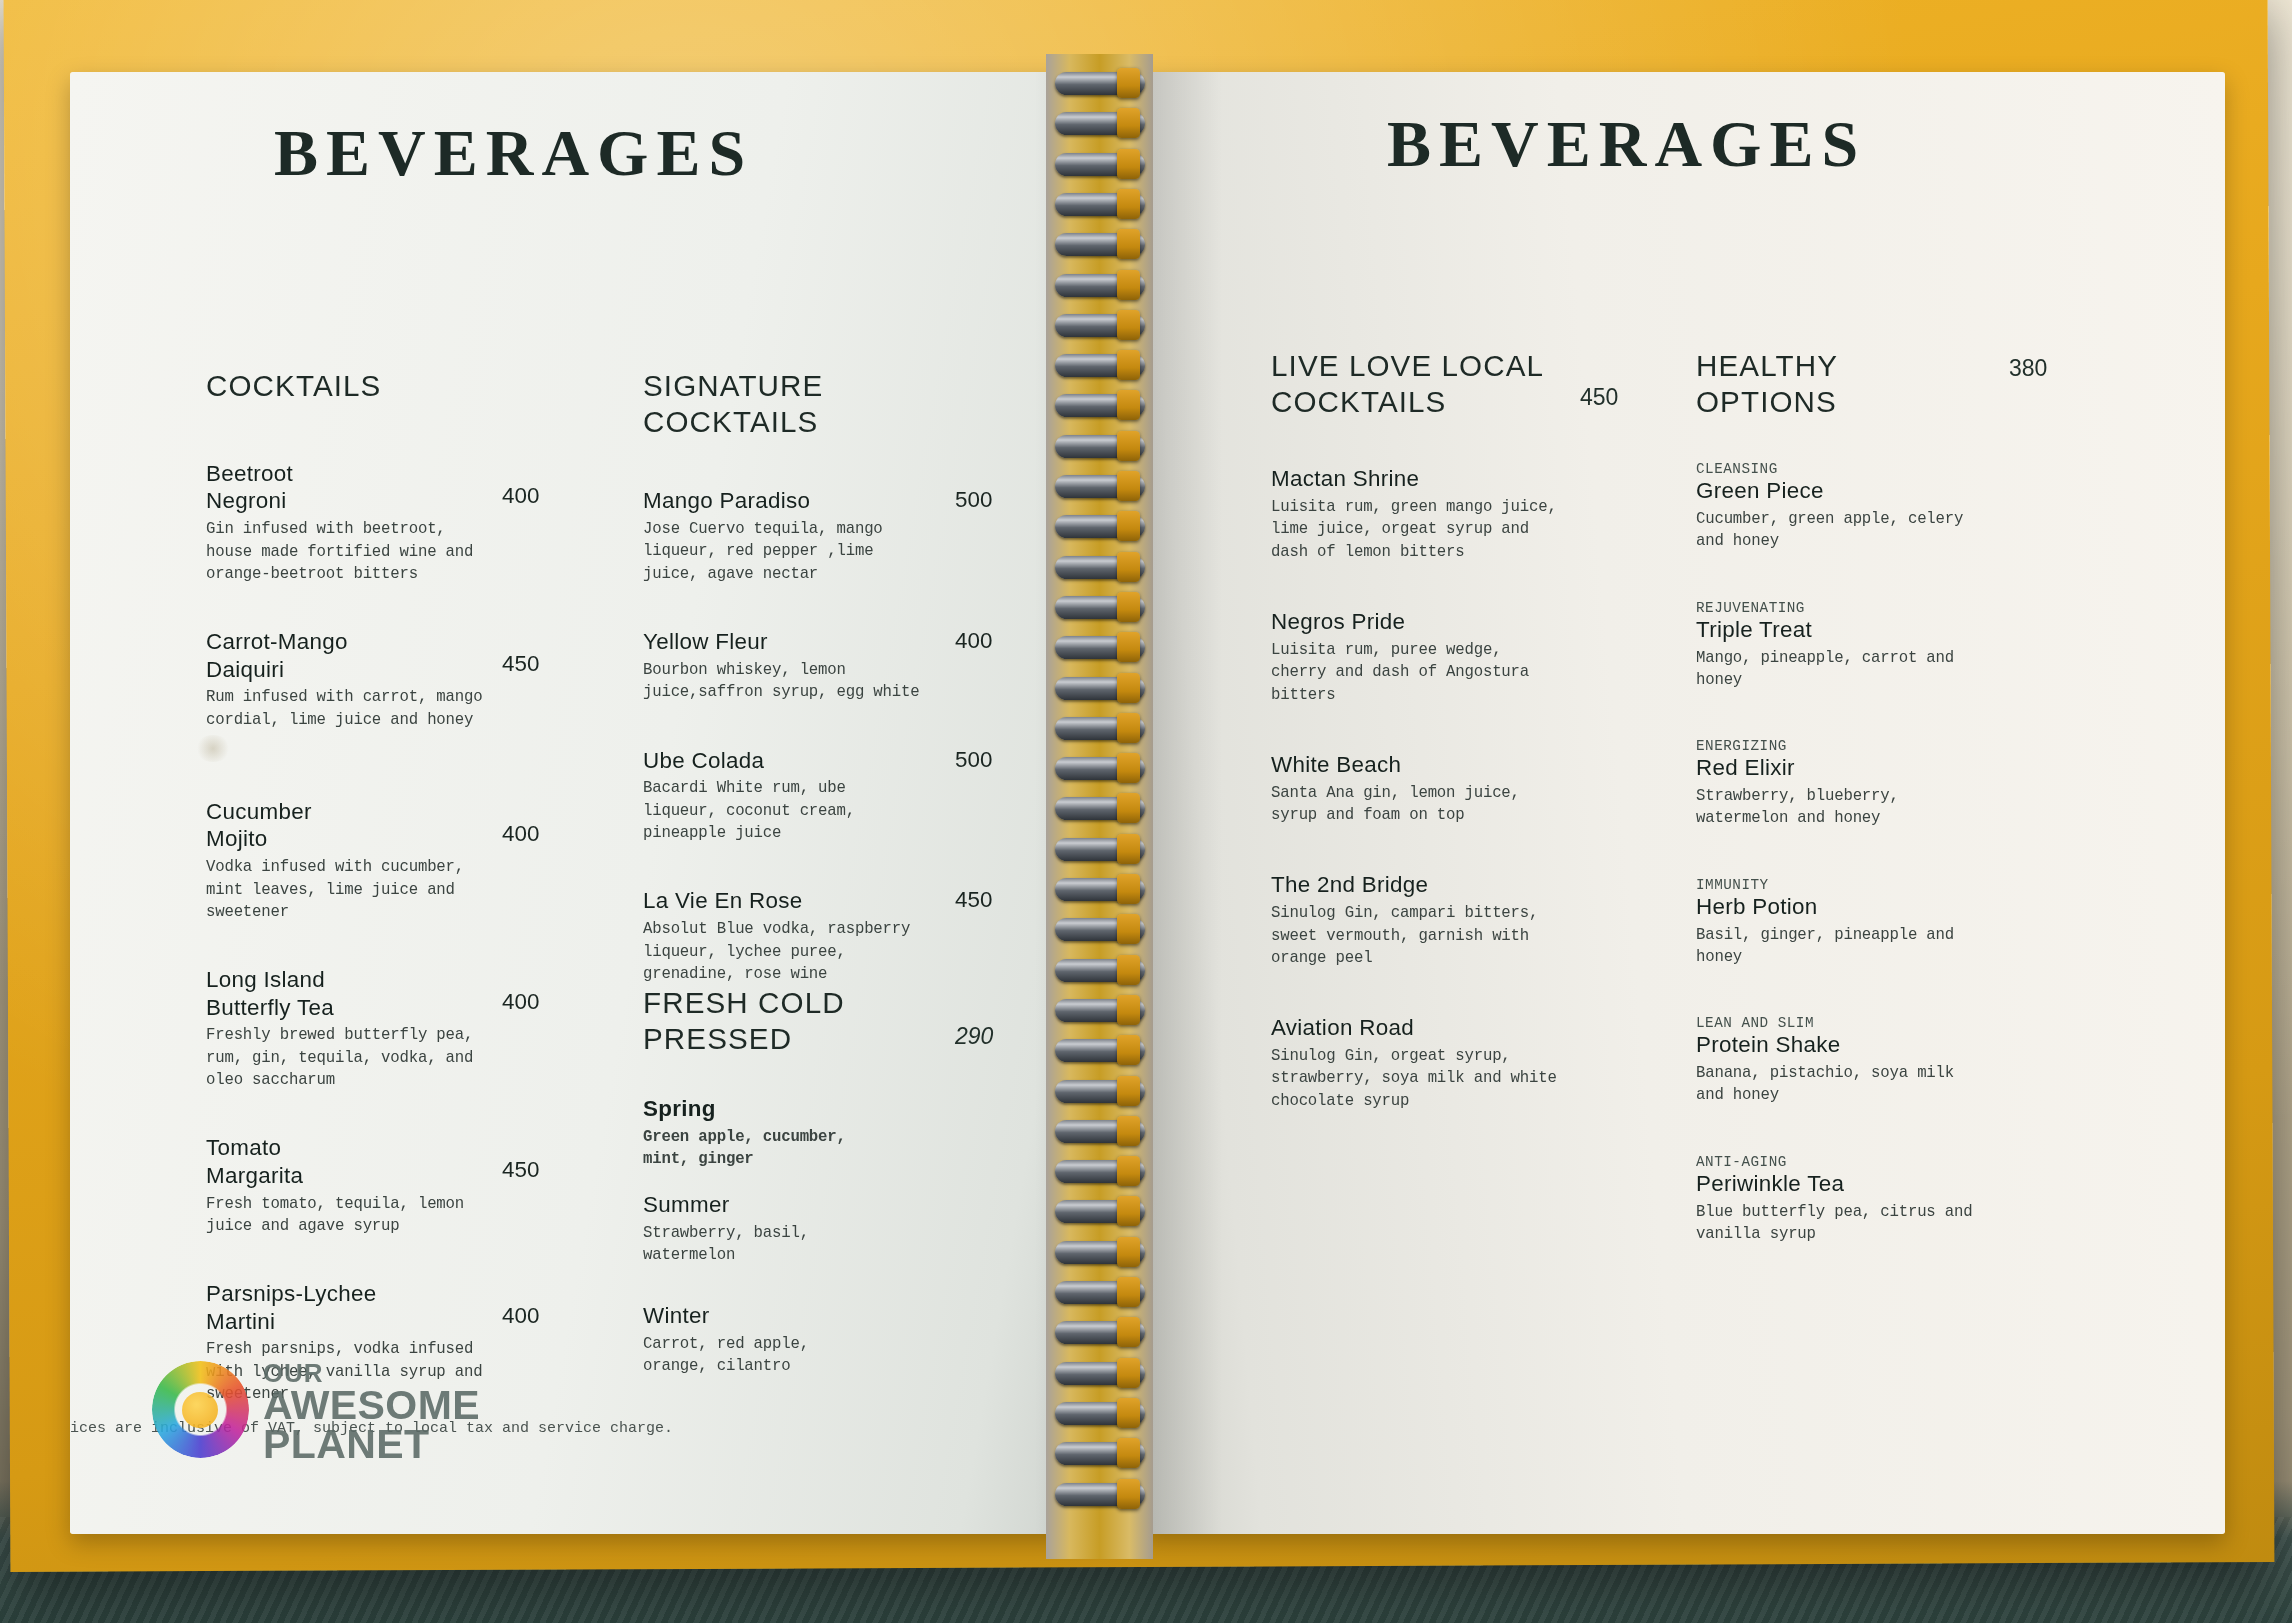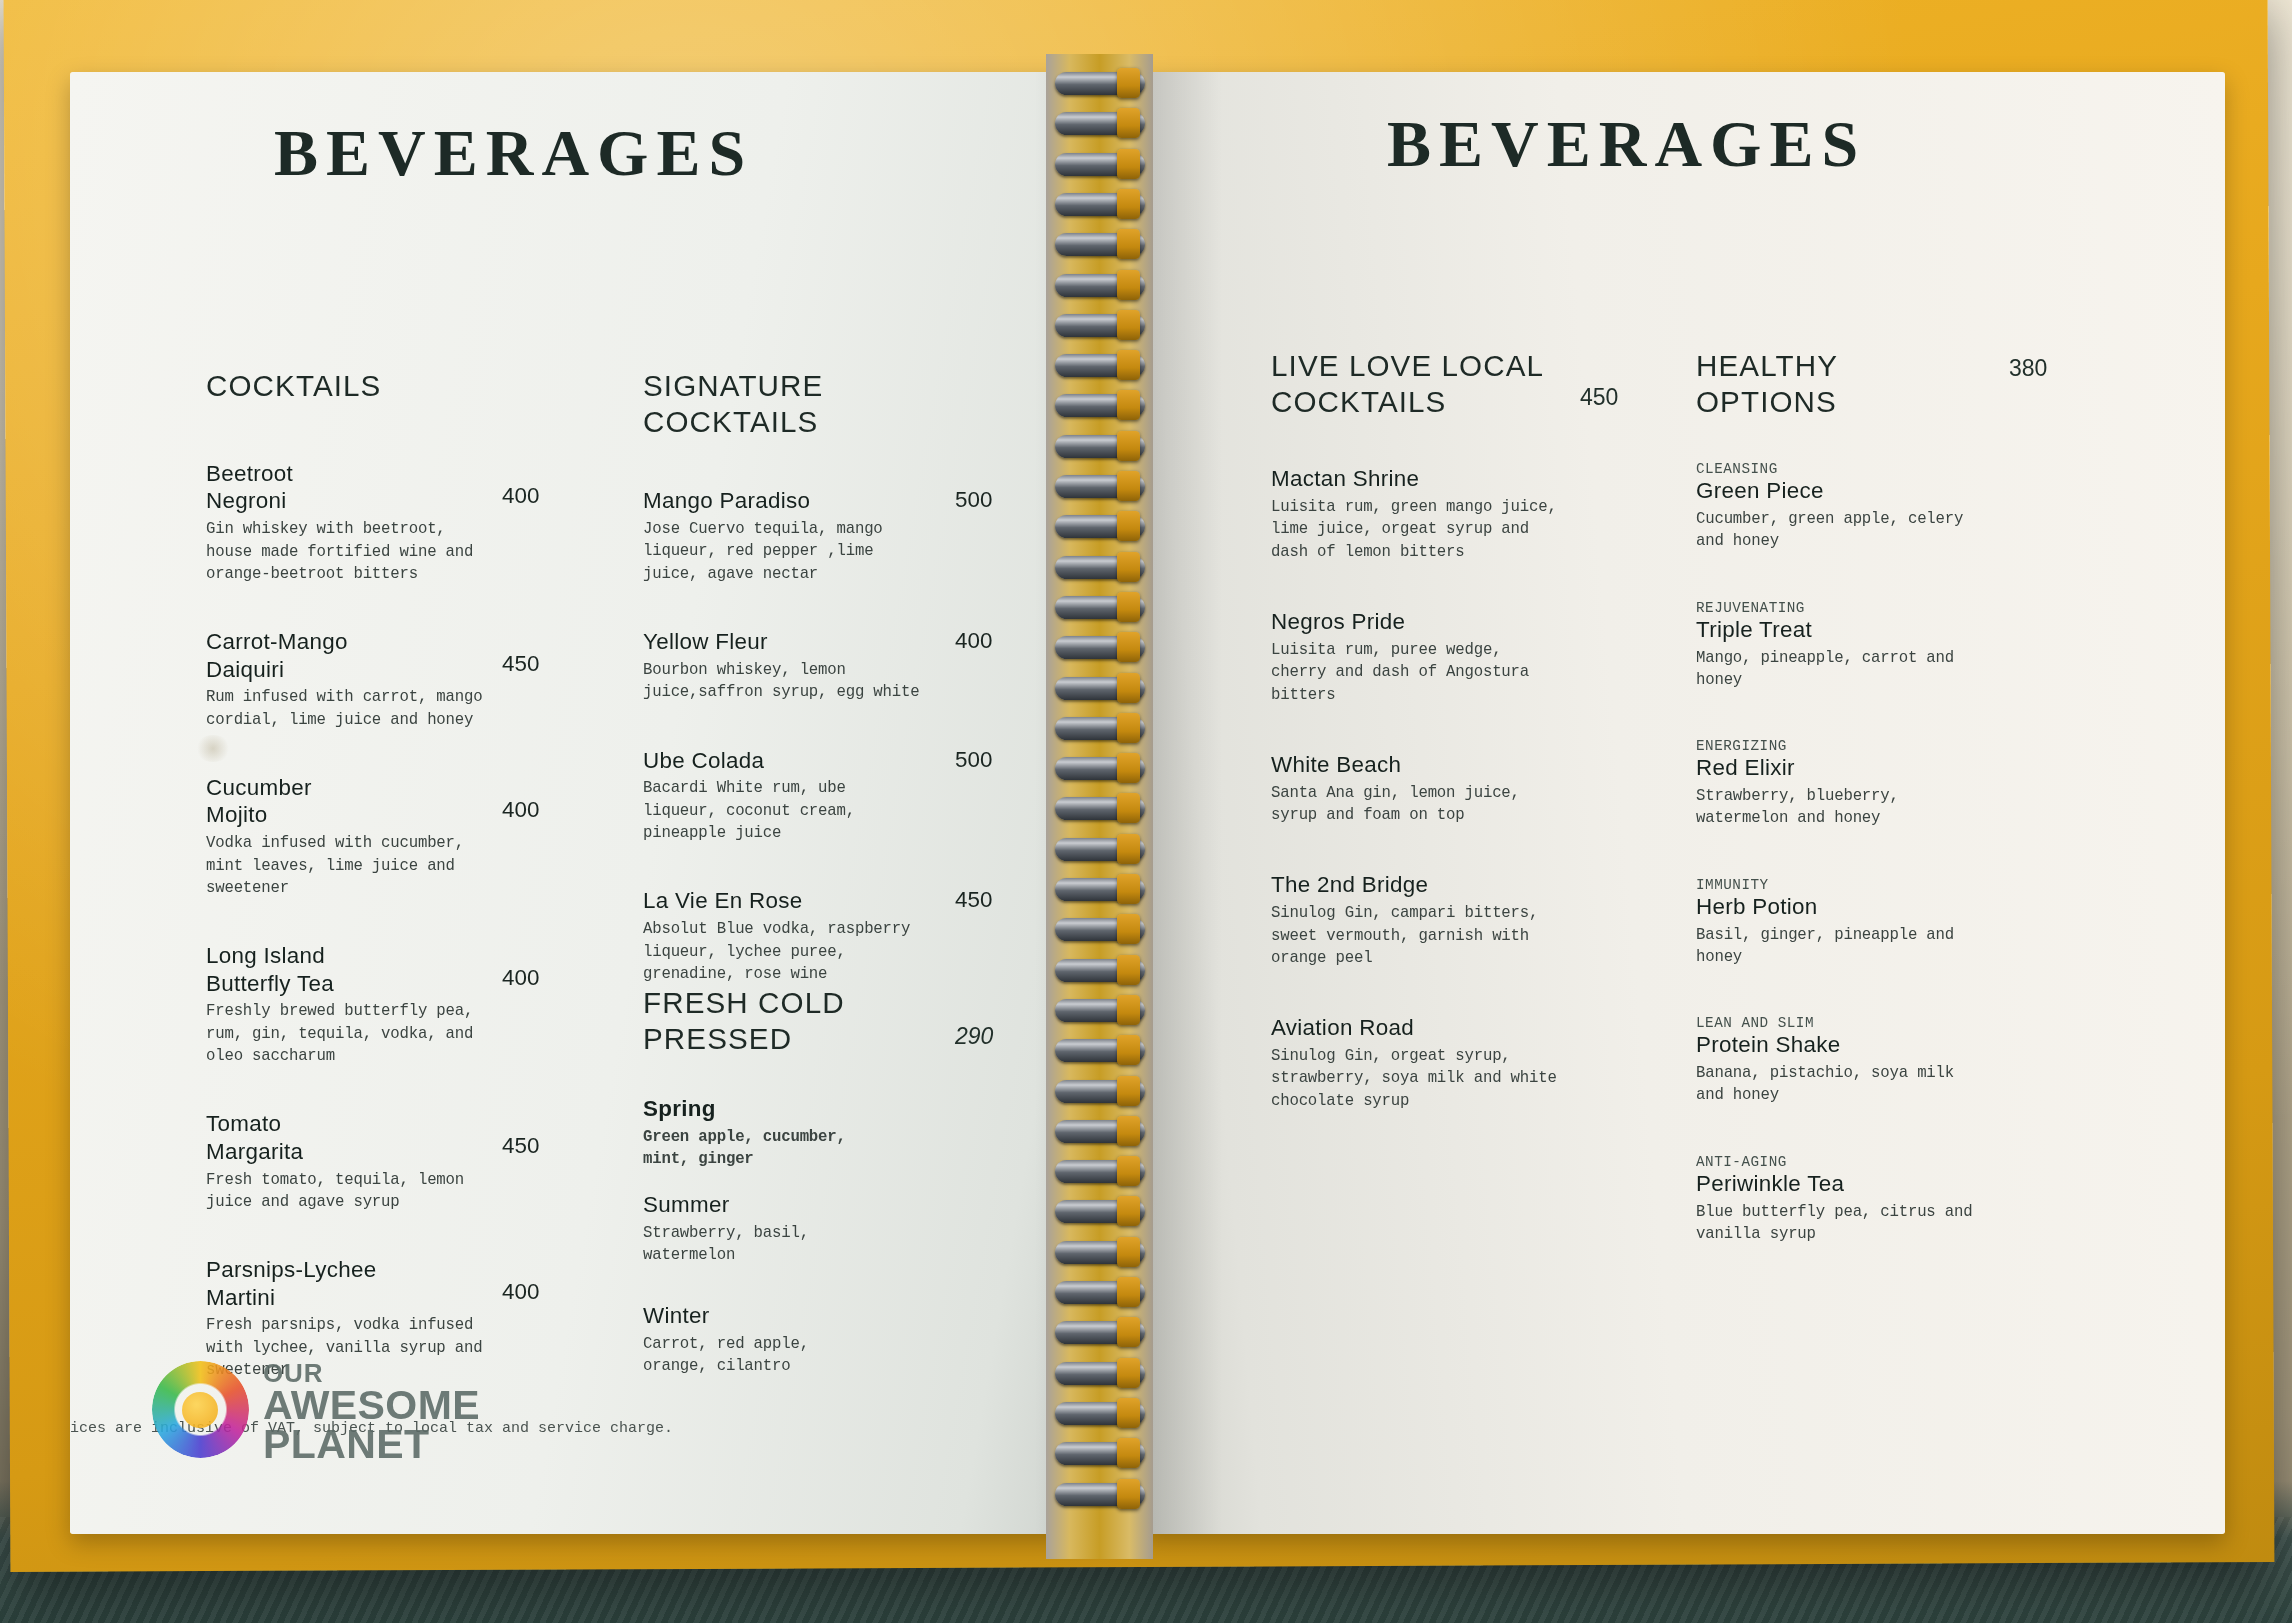--- a/index.html
+++ b/index.html
@@ -236,27 +236,27 @@
         <div class="sect-title" style="position: relative;">
           <div>COCKTAILS</div>
         </div>
         <div style="height: 56px;"></div>
         <div class="item" style="margin-bottom: 43px;">
           <div class="item-name">
             <div>Beetroot</div>
             <div>Negroni</div>
           </div>
           <div class="item-desc">
-            <div>Gin whiskey with beetroot,</div>
+            <div>Gin infused with beetroot,</div>
             <div>house made fortified wine and</div>
             <div>orange-beetroot bitters</div>
           </div>
           <div class="item-price" style="left: 296px; top: 23px;">400</div>
         </div>
-        <div class="item" style="margin-bottom: 43px;">
+        <div class="item" style="margin-bottom: 67px;">
           <div class="item-name">
             <div>Carrot-Mango</div>
             <div>Daiquiri</div>
           </div>
           <div class="item-desc">
             <div>Rum infused with carrot, mango</div>
             <div>cordial, lime juice and honey</div>
           </div>
           <div class="item-price" style="left: 296px; top: 23px;">450</div>
         </div>

